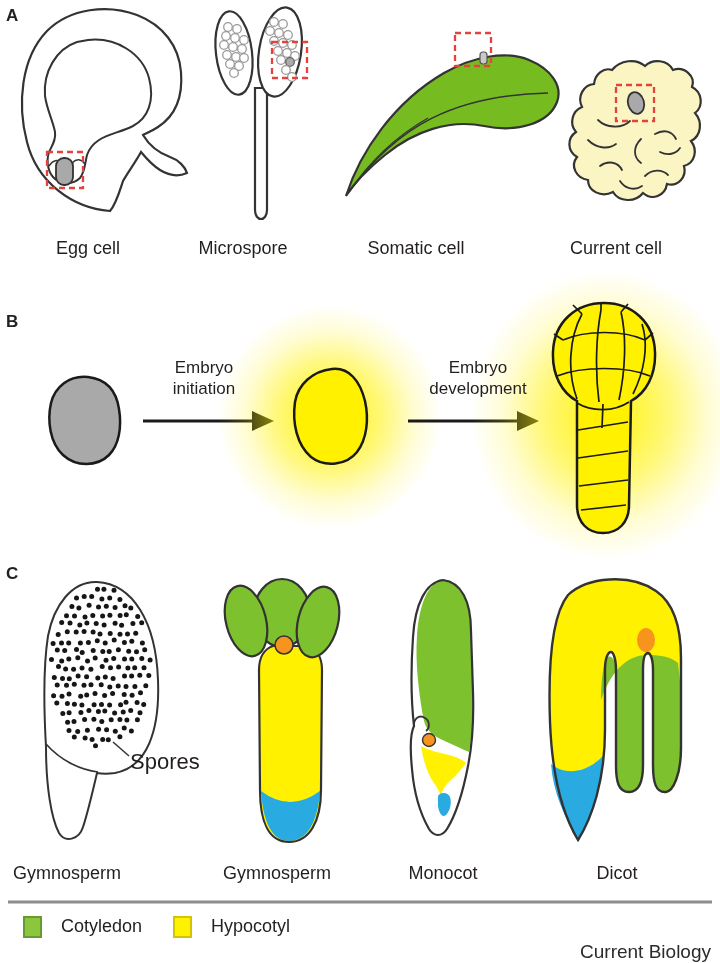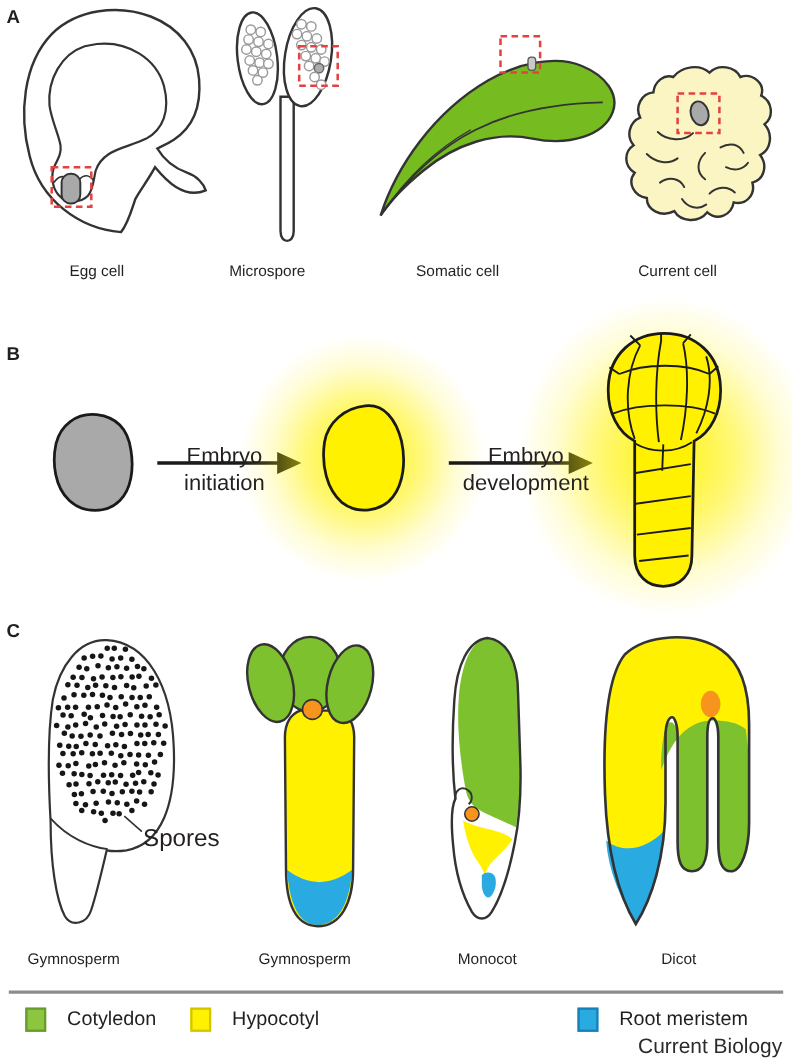--- a/index.html
+++ b/index.html
@@ -2,22 +2,22 @@
 <html><head>
 <meta charset="utf-8">
 <style>
   html,body{margin:0;padding:0;background:#fff;}
   .figure{
     position:relative;width:720px;height:963px;background:#fff;overflow:hidden;
     font-family:"Liberation Sans","DejaVu Sans",sans-serif;color:#231F20;
   }
   .figure svg{position:absolute;left:0;top:0;}
   .panel-letter{position:absolute;left:6px;font-size:17px;font-weight:bold;color:#231F20;}
-  .fig-label{position:absolute;font-size:14px;white-space:nowrap;transform:translateX(-50%);color:#231F20;text-align:right;}
-  .step-label{position:absolute;font-size:20px;line-height:1.22;text-align:center;transform:translateX(-50%);white-space:pre-line;color:#231F20;margin-top:45px;}
+  .fig-label{position:absolute;font-size:18px;white-space:nowrap;transform:translateX(-50%);color:#231F20;text-align:right;}
+  .step-label{position:absolute;font-size:17px;line-height:1.22;text-align:center;transform:translateX(-50%);white-space:pre-line;color:#231F20;}
   .annot-label{position:absolute;font-size:22px;color:#231F20;text-align:center;}
   .legend-item{position:absolute;top:915px;display:flex;align-items:center;gap:19px;height:23px;}
   .swatch{width:19px;height:22px;border:2px solid #888;box-sizing:border-box;}
   .legend-label{font-size:18px;color:#231F20;white-space:nowrap;}
   .credit{position:absolute;right:9px;top:941px;font-size:19px;color:#2b2b2b;}
 </style>
 </head>
 <body>
 
 <div class="figure">
@@ -395,19 +395,15 @@
   <div class="fig-label" style="left:617px;top:863px">Dicot</div>
 
   <div class="legend-item" style="left:23px">
     <div class="swatch" style="background-color: rgb(140, 198, 62); border-color: rgb(103, 155, 47);"></div>
     <div class="legend-label">Cotyledon</div>
   </div>
   <div class="legend-item" style="left:173px">
     <div class="swatch" style="background-color: rgb(255, 242, 0); border-color: rgb(211, 196, 0);"></div>
     <div class="legend-label">Hypocotyl</div>
   </div>
-  <div class="legend-item" style="left:525px">
-    <div class="swatch" style="background-color: rgb(41, 171, 226); border-color: rgb(24, 128, 180);"></div>
-    <div class="legend-label">Root meristem</div>
-  </div>
 
   <div class="credit">Current Biology</div>
 </div>
 
 </body></html>

